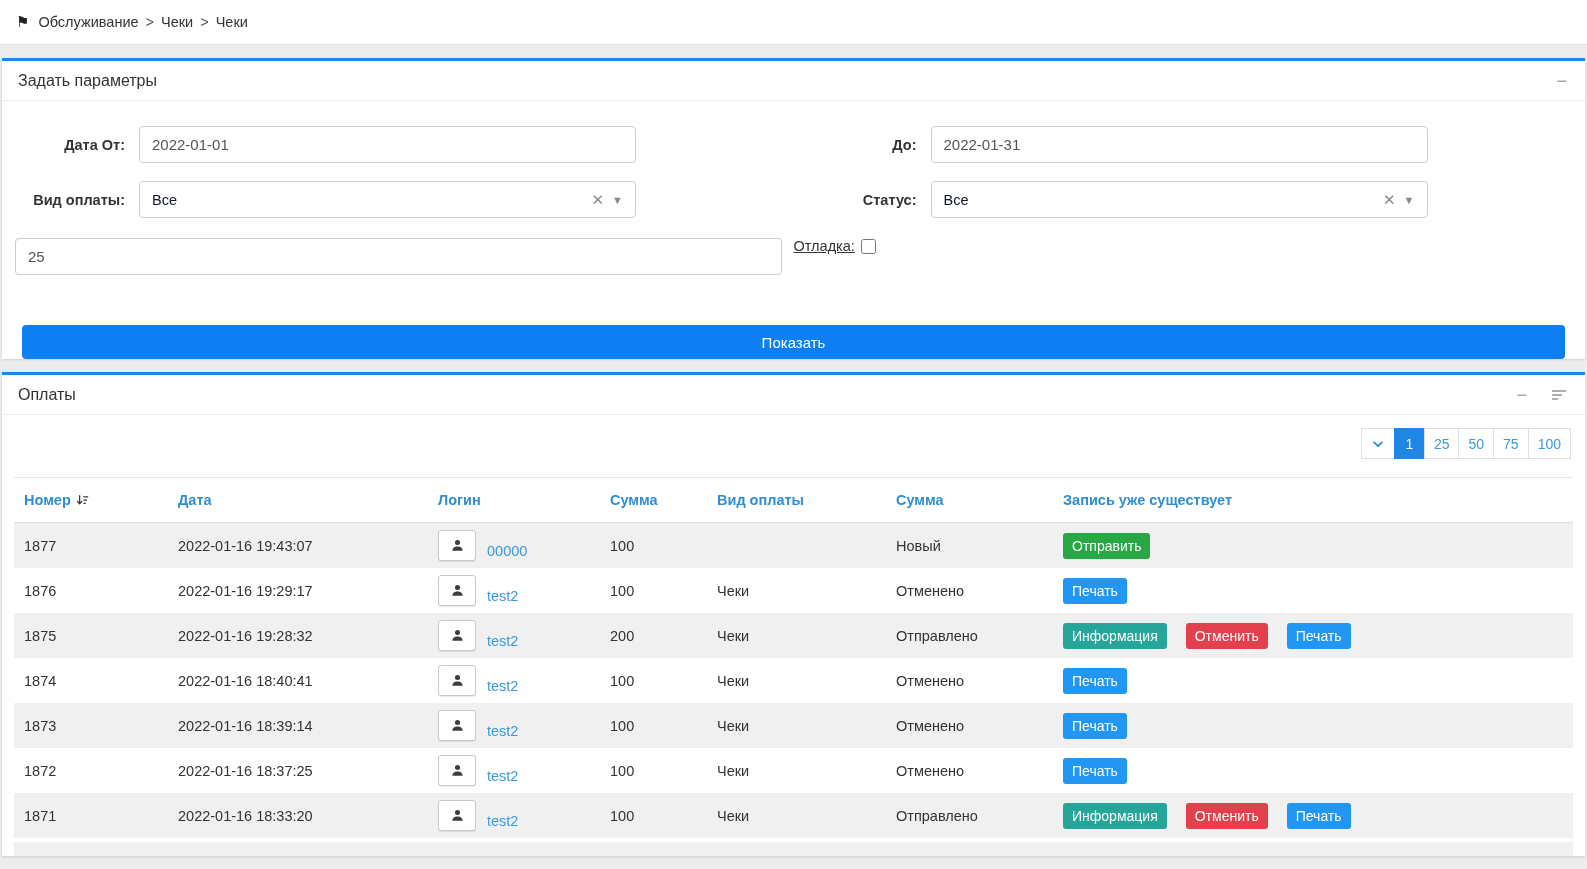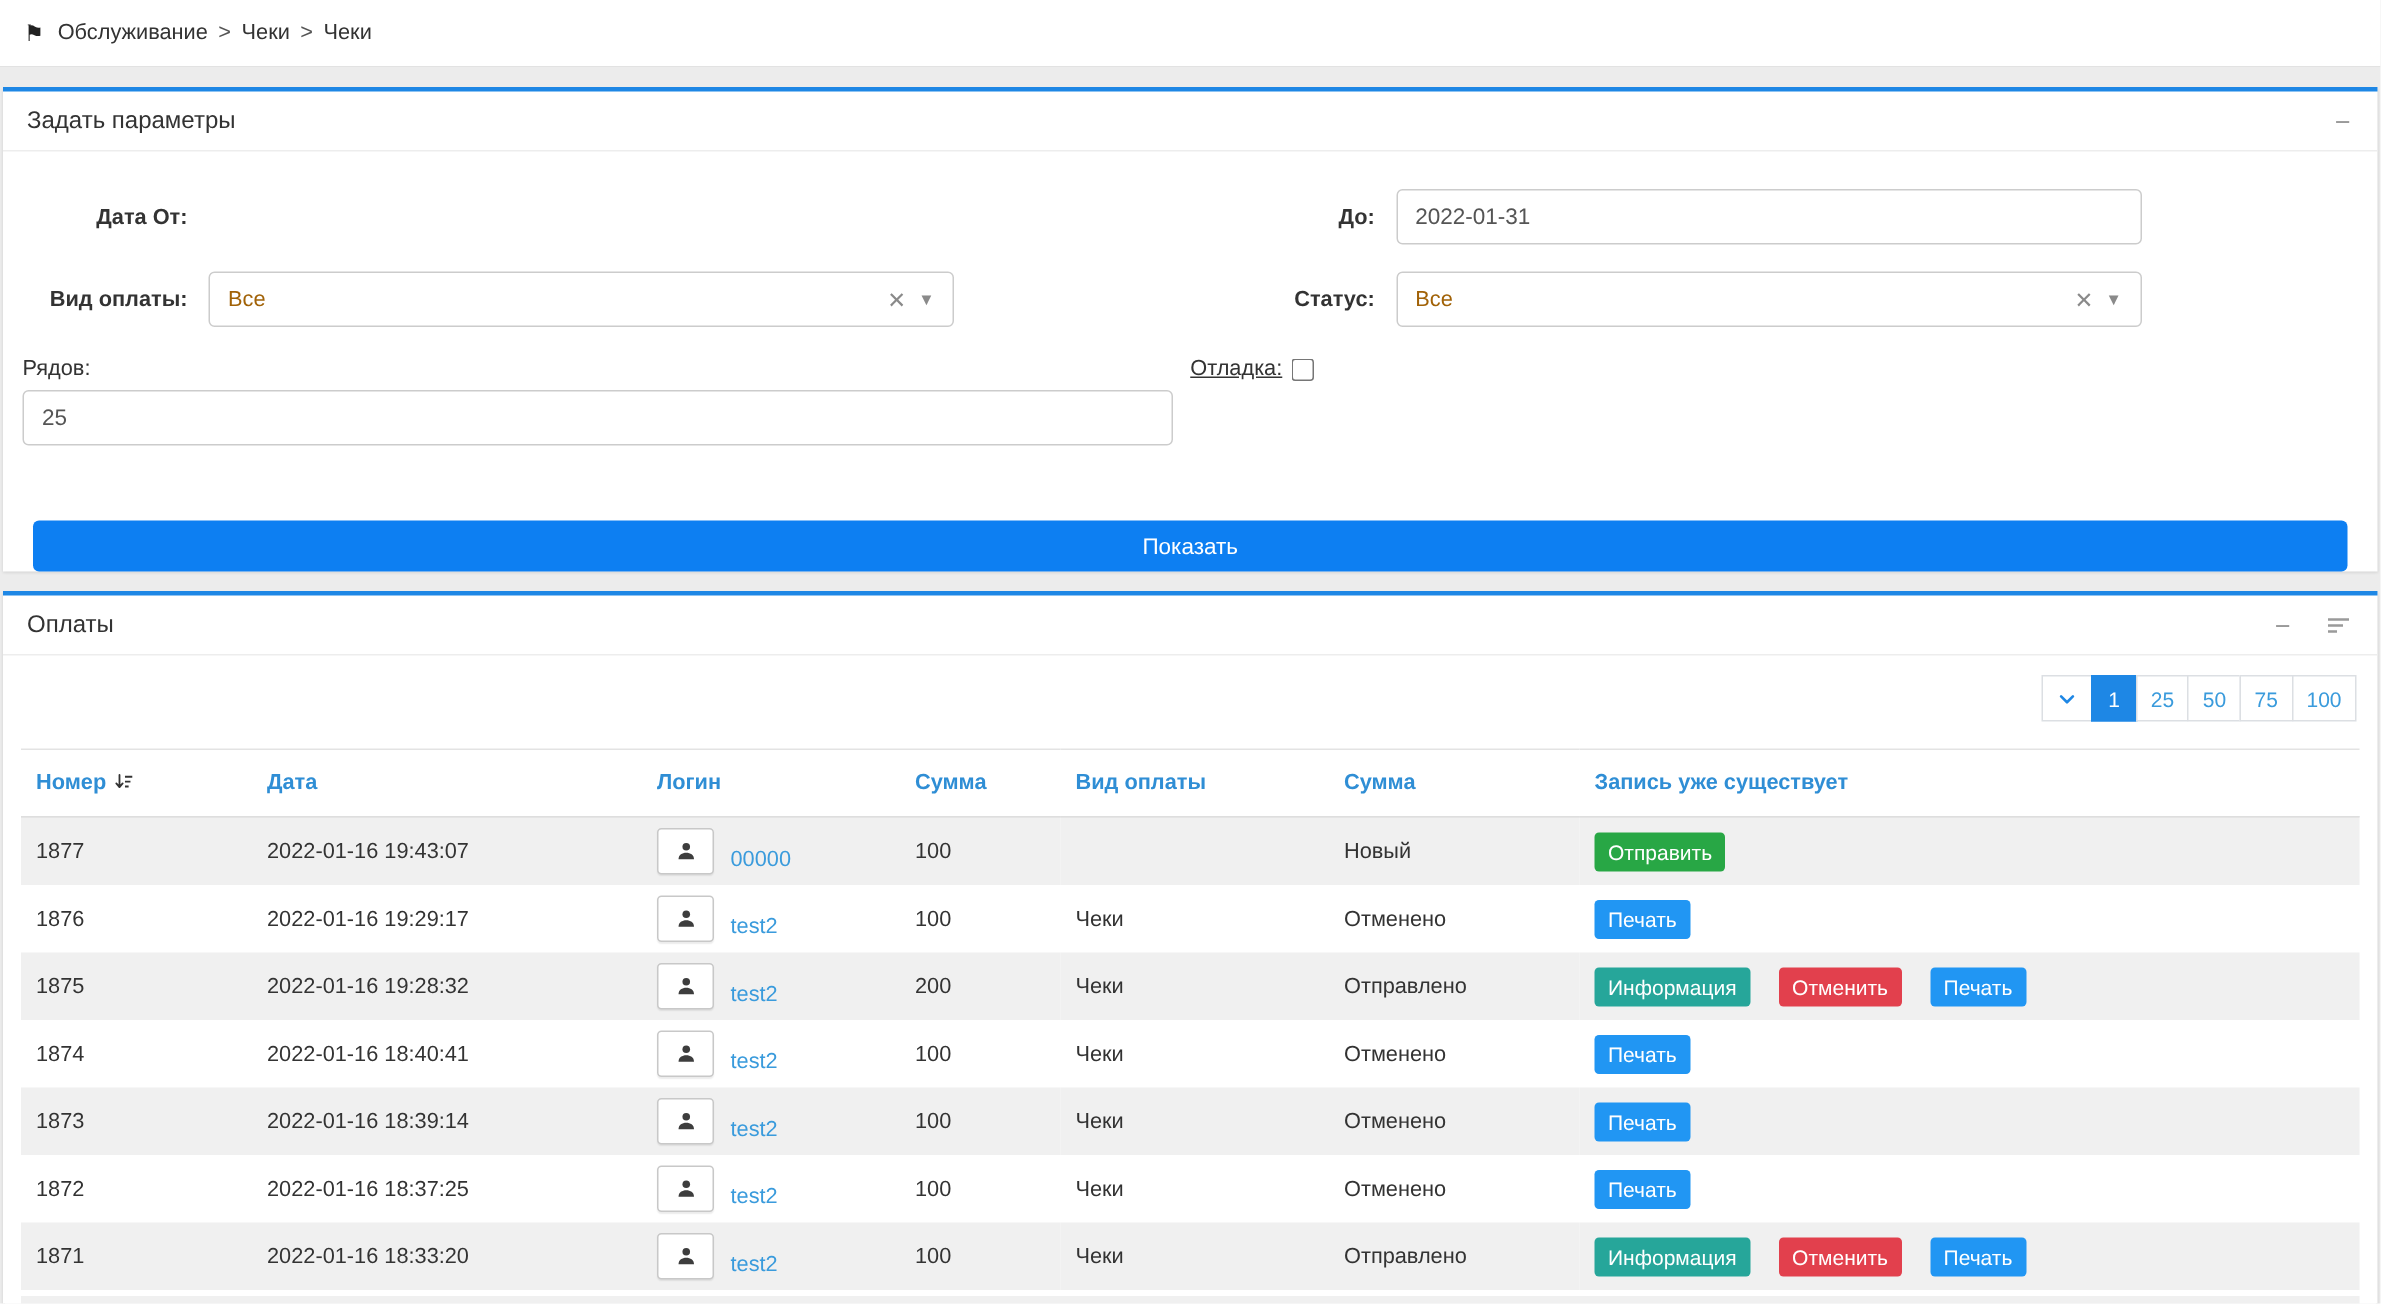--- a/index.html
+++ b/index.html
@@ -83,21 +83,21 @@
     width:100%;
     height:37px;
     border:1px solid #ccc;
     border-radius:4px;
     padding:0 12px;
     display:flex;
     align-items:center;
     background:#fff;
     cursor:pointer;
   }
-  .select-box .sel-value { flex:1; font-size:14.5px; color:#a16207; }
+  .select-box .sel-value { flex:1; font-size:14.5px; color:#0f172a; }
   .select-box .sel-clear { color:#8a8a8a; font-size:15px; padding:0 8px; cursor:pointer; }
   .select-box .sel-caret { color:#8a8a8a; font-size:11px; cursor:pointer; }
 
   .row3 {
     display:grid;
     grid-template-columns:1fr 1fr;
     padding:20px 13px 0 13px;
   }
   .rows-group .rlabel { font-size:14.5px; color:#333; display:block; margin-bottom:6px; }
   .rows-group .text-input { max-width:767px; }
@@ -215,20 +215,23 @@
   <div class="panel-header">
     <span>Задать параметры</span>
     <span class="icons">
       <span class="collapse-icon">−</span>
     </span>
   </div>
 
   <div class="form-grid">
     <div class="field">
       <span class="flabel">Дата От:</span>
+      <span class="control">
+        <input class="text-input" type="text" value="2022-01-01" style="">
+      </span>
     </div>
     <div class="field">
       <span class="flabel">До:</span>
       <span class="control">
         <input class="text-input" type="text" value="2022-01-31" style="">
       </span>
     </div>
     <div class="field">
       <span class="flabel">Вид оплаты:</span>
       <span class="control">
@@ -246,21 +249,20 @@
           <span class="sel-value">Все</span>
           <span class="sel-clear">✕</span>
           <span class="sel-caret">▼</span>
         </span>
       </span>
     </div>
   </div>
 
   <div class="row3">
     <div class="rows-group">
-      <span class="rlabel">Рядов:</span>
       <input class="text-input" type="text" value="25" style="">
     </div>
     <div class="debug-group">
       <span class="rlabel">Отладка:</span>
       <input type="checkbox" style="">
     </div>
   </div>
 
   <button class="submit-btn">Показать</button>
 </div>

